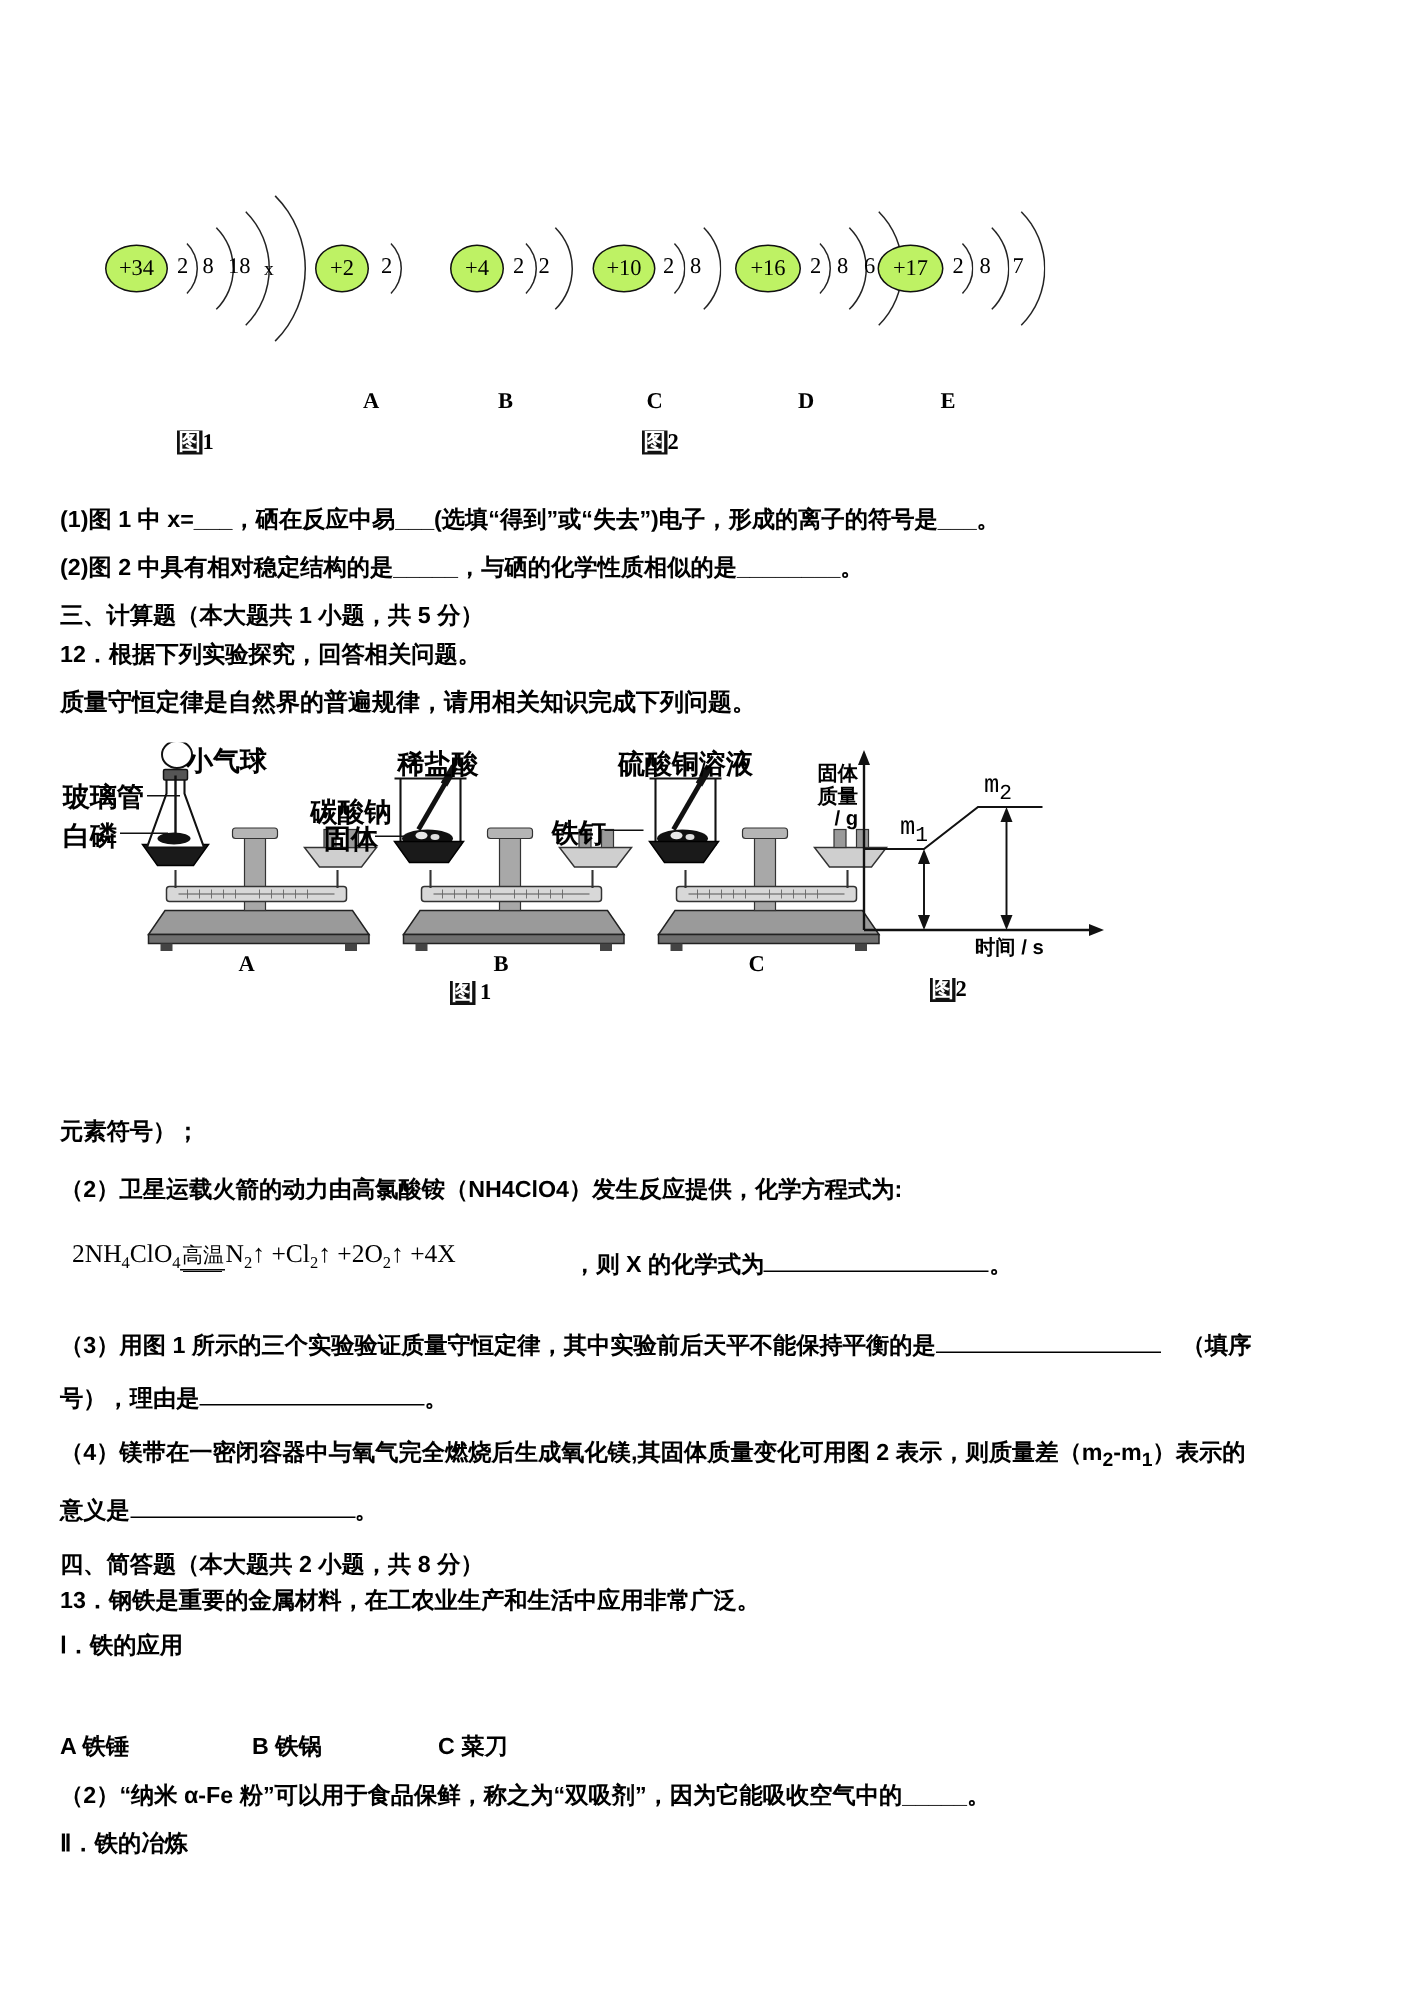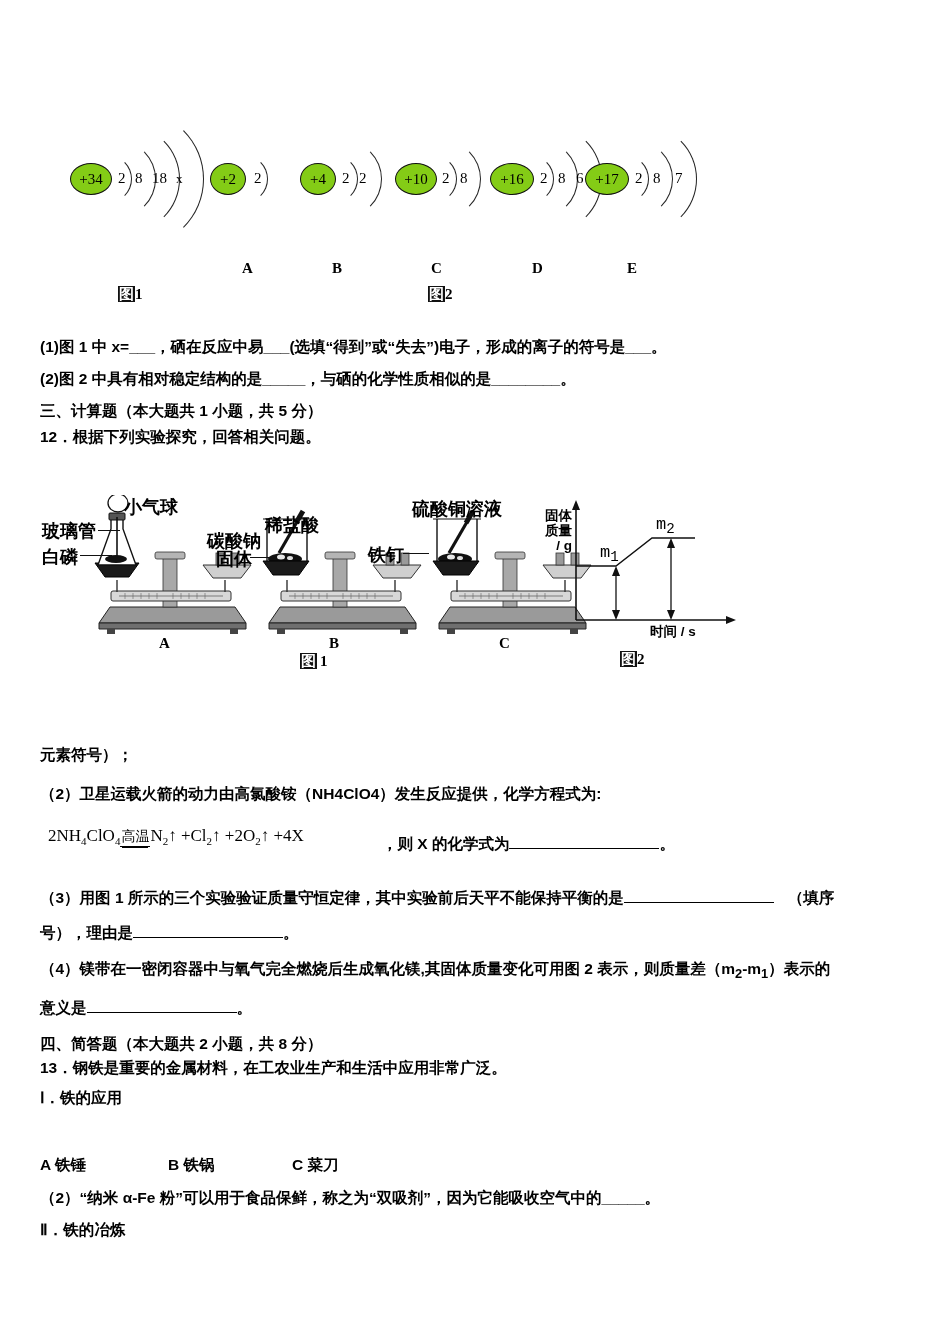--- a/index.html
+++ b/index.html
@@ -50,21 +50,21 @@
   }
   .atom {
     position: absolute;
     top: 0;
     height: 160px;
   }
   .nucleus {
     position: absolute;
     border: 1.4px solid #111;
     border-radius: 50%;
-    background: #84cc16;
+    background: #bef264;
     display: flex;
     align-items: center;
     justify-content: center;
     font-family: "Liberation Serif", serif;
     z-index: 5;
   }
   .shell {
     position: absolute;
     border: 1.4px solid #222;
     border-radius: 50%;
@@ -253,20 +253,21 @@
     <div class="fig-caption" style="left:428px; top:185px;">
       <span class="cn">图</span><span>2</span>
     </div>
   </div>
 
   <div class="txt body-line" style="left:40px; top:339px; font-family:'Liberation Sans', sans-serif;">(1)图 1 中 x=___，硒在反应中易___(选填“得到”或“失去”)电子，形成的离子的符号是___。</div>
   <div class="txt body-line" style="left:40px; top:371px; font-family:'Liberation Sans', sans-serif;">(2)图 2 中具有相对稳定结构的是_____，与硒的化学性质相似的是________。</div>
 
   <div class="txt body-line" style="left:40px; top:403px; font-family:'Liberation Sans', sans-serif;">三、计算题（本大题共 1 小题，共 5 分）</div>
   <div class="txt body-line" style="left:40px; top:429px; font-family:'Liberation Sans', sans-serif;">12．根据下列实验探究，回答相关问题。</div>
+  <div class="txt body-line" style="left:40px; top:461px; font-family:'Liberation Sans', sans-serif; font-size:16px;">质量守恒定律是自然界的普遍规律，请用相关知识完成下列问题。</div>
 
   <div id="apparatus-region">
 
     <div class="apparatus" style="left:85px;">
       <svg width="175" height="150" viewBox="0 0 175 150">
 
         <polygon points="14,128 161,128 150,112 25,112" fill="#9a9a9a" stroke="#222" stroke-width="1"></polygon>
         <polygon points="14,128 161,128 161,134 14,134" fill="#6f6f6f" stroke="#222" stroke-width="1"></polygon>
         <rect x="22" y="134" width="8" height="5" fill="#444"></rect>
         <rect x="145" y="134" width="8" height="5" fill="#444"></rect>
@@ -351,21 +352,21 @@
         <ellipse cx="35" cy="63" rx="3" ry="2" fill="#e0e0e0"></ellipse>
 
         <path d="M8,66 L54,66 L44,80 L18,80 Z" fill="#1a1a1a" stroke="#000" stroke-width="1"></path>
 
         <path d="M118,70 L166,70 L156,83 L128,83 Z" fill="#cfcfcf" stroke="#333" stroke-width="1"></path>
         <rect x="131" y="58" width="8" height="12" fill="#9a9a9a" stroke="#333" stroke-width="0.8"></rect>
         <rect x="146" y="58" width="8" height="12" fill="#9a9a9a" stroke="#333" stroke-width="0.8"></rect>
       </svg>
       <div class="app-letter" style="left:74px; top:140px;">B</div>
     </div>
-    <div class="lbl-cn" style="left:265px; top:21px;">稀盐酸</div>
+    <div class="lbl-cn" style="left:265px; top:5px;">稀盐酸</div>
     <div class="lbl-cn" style="left:207px; top:37px;">碳酸钠</div>
     <div class="lbl-cn" style="left:216px; top:55px;">固体</div>
     <div class="lead" style="left:250px; top:62px; width:22px;"></div>
 
     <div class="apparatus" style="left:425px;">
       <svg width="175" height="150" viewBox="0 0 175 150">
         <polygon points="14,128 161,128 150,112 25,112" fill="#9a9a9a" stroke="#222" stroke-width="1"></polygon>
         <polygon points="14,128 161,128 161,134 14,134" fill="#6f6f6f" stroke="#222" stroke-width="1"></polygon>
         <rect x="22" y="134" width="8" height="5" fill="#444"></rect>
         <rect x="145" y="134" width="8" height="5" fill="#444"></rect>

